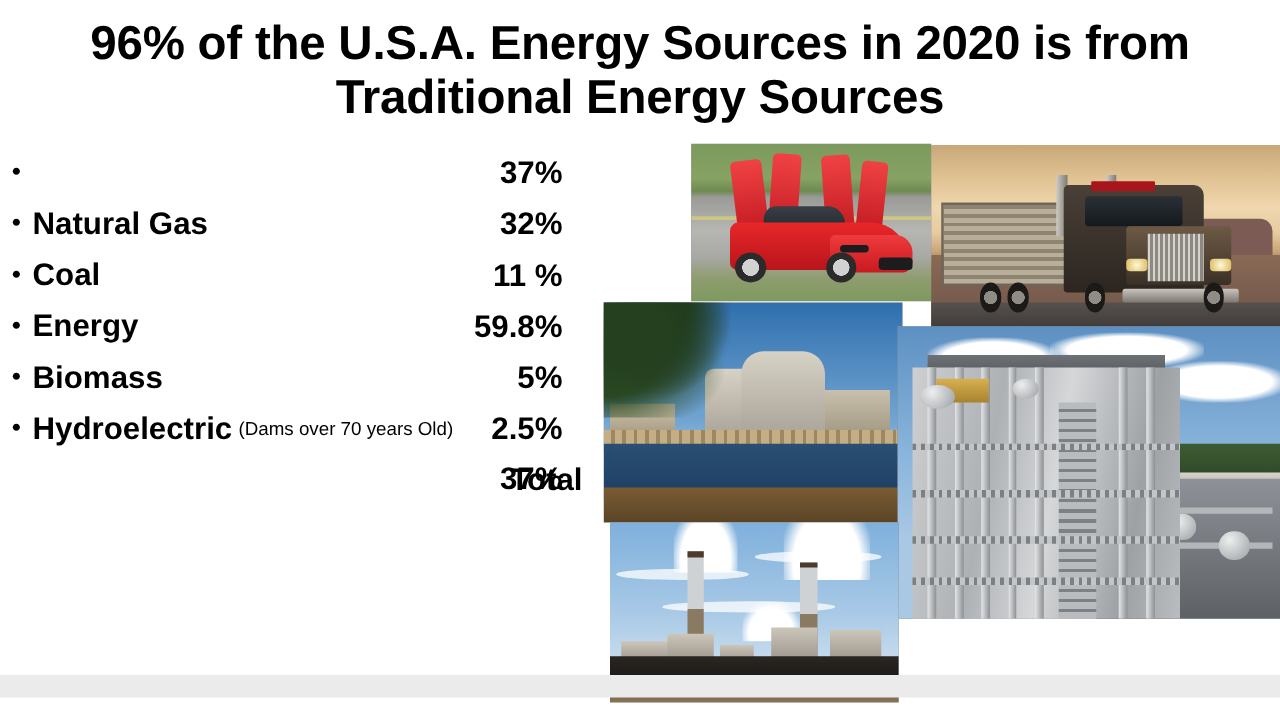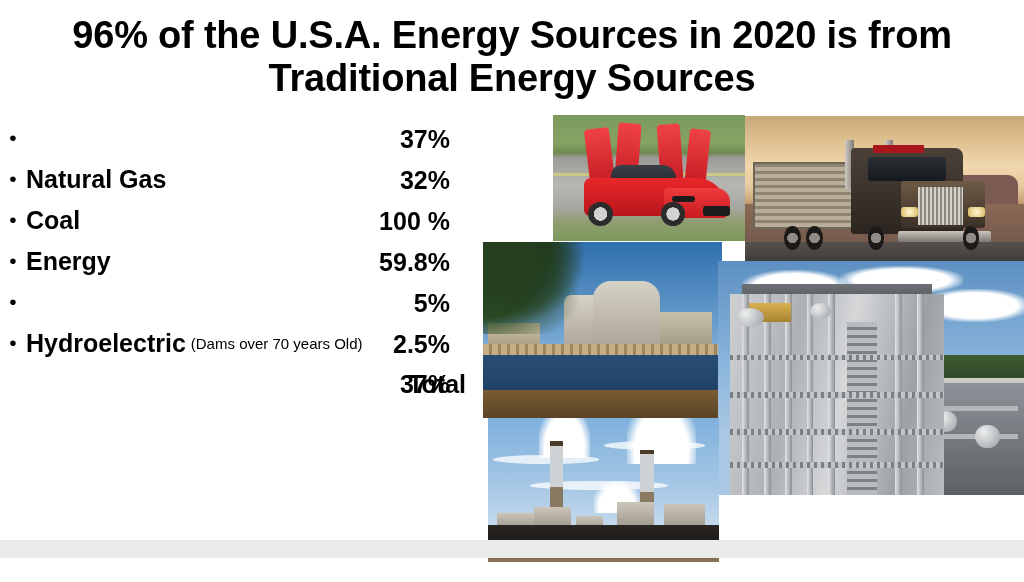--- a/index.html
+++ b/index.html
@@ -197,31 +197,32 @@
 
     <div class="row">
       <span class="bullet">•</span>
       <span class="label">Natural Gas</span>
       <span class="value">32%</span>
     </div>
 
     <div class="row">
       <span class="bullet">•</span>
       <span class="label">Coal</span>
-      <span class="value">100 %</span>
+      <span class="value">11 %</span>
     </div>
 
     <div class="row">
       <span class="bullet">•</span>
       <span class="label">Energy</span>
       <span class="value">59.8%</span>
     </div>
 
     <div class="row">
       <span class="bullet">•</span>
+      <span class="label">Biomass</span>
       <span class="value">5%</span>
     </div>
 
     <div class="row">
       <span class="bullet">•</span>
       <span class="label">Hydroelectric</span>
       <span class="note">(Dams over 70 years Old)</span>
       <span class="value">2.5%</span>
     </div>
 

